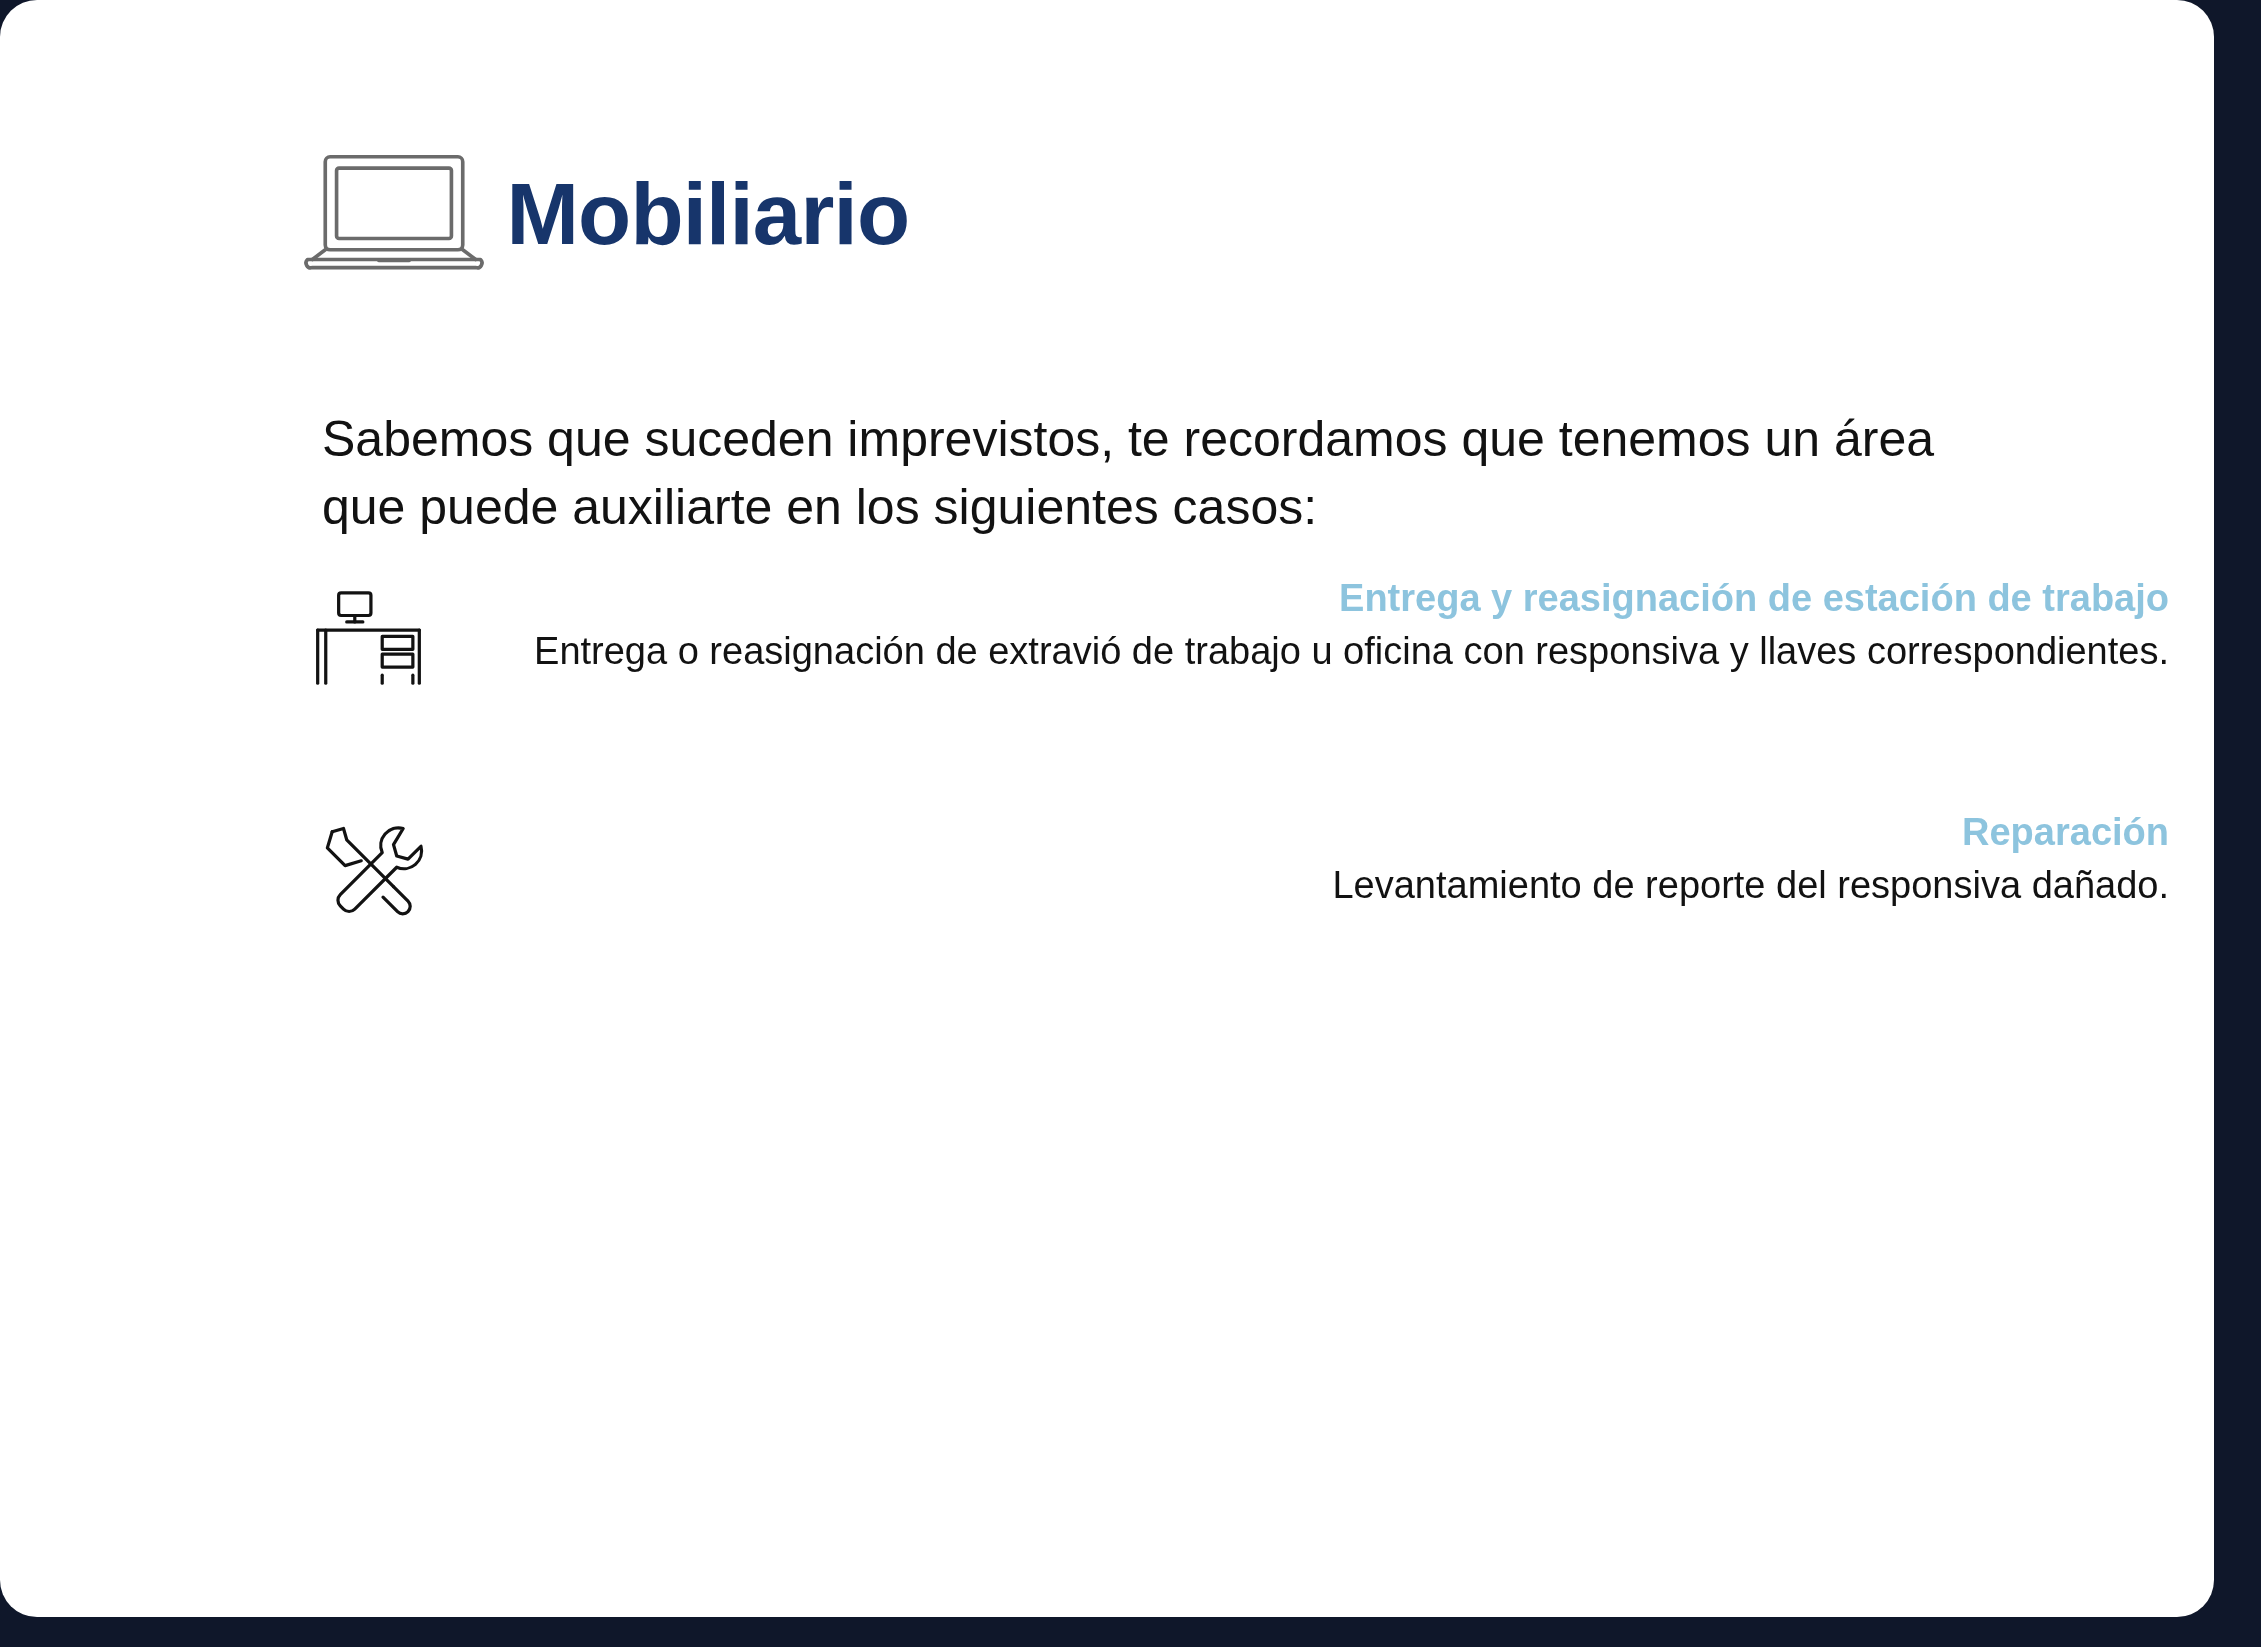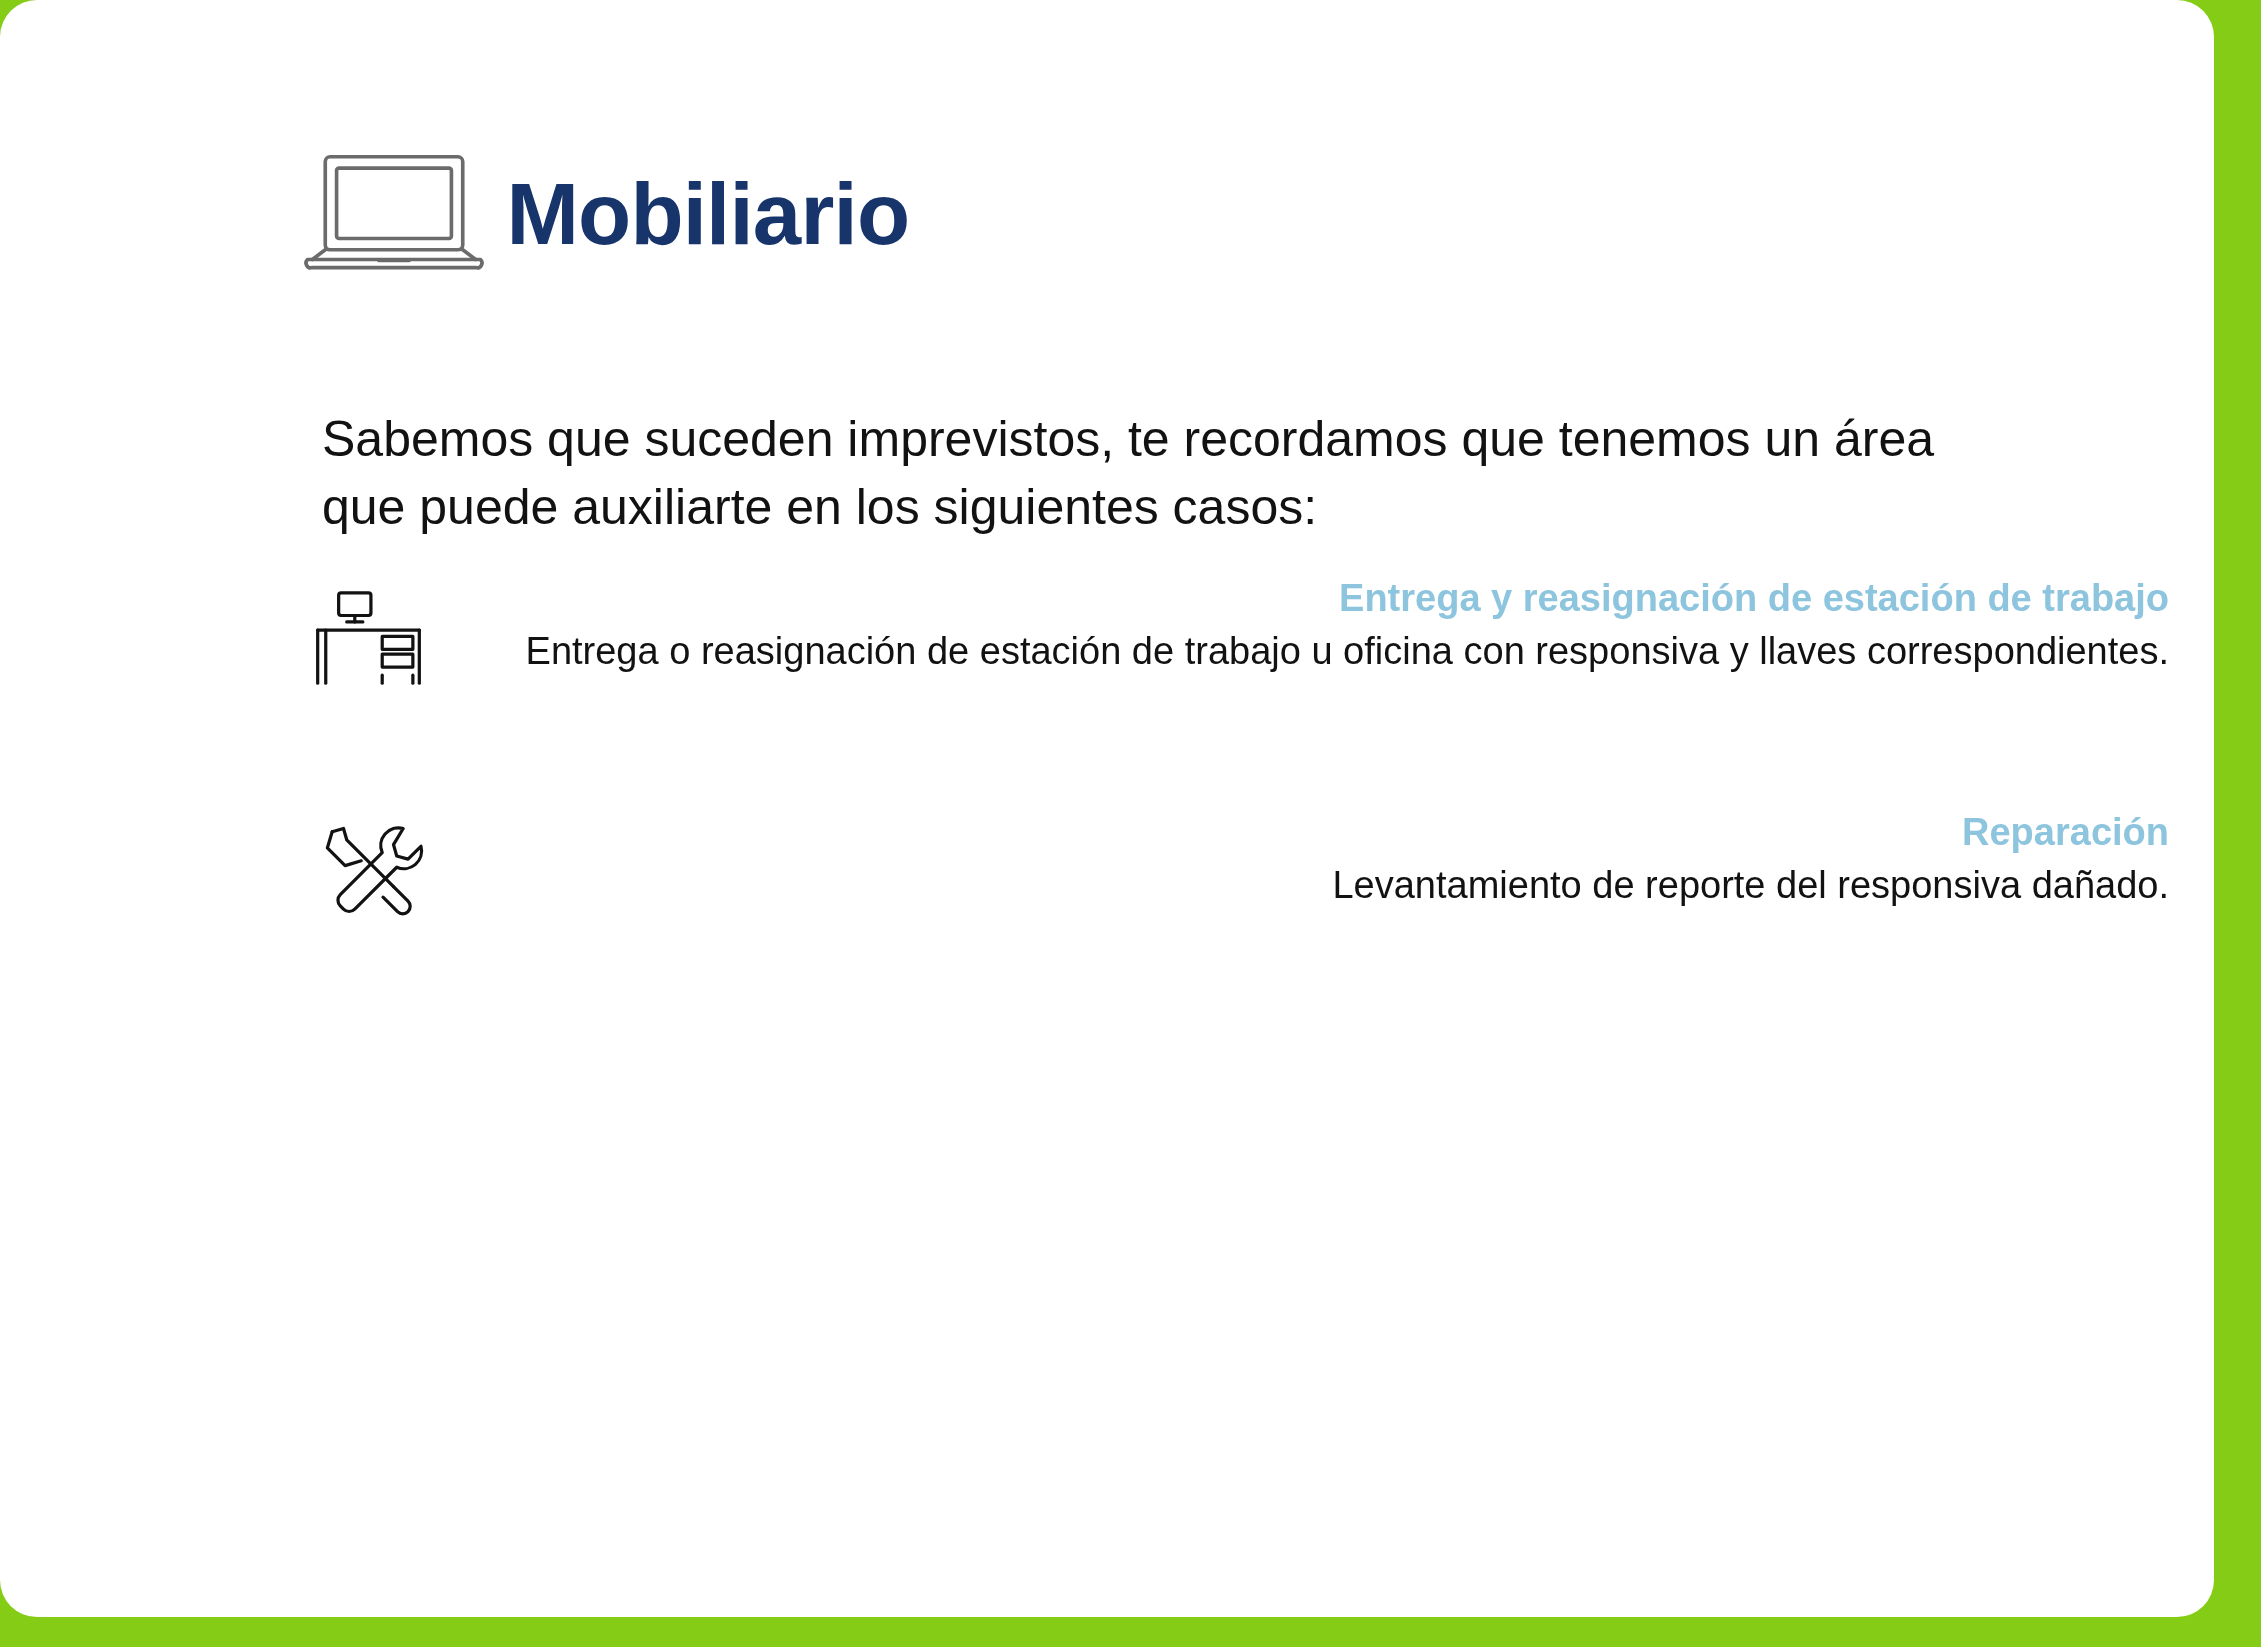--- a/index.html
+++ b/index.html
@@ -12,21 +12,21 @@
     height: 1648px;
     font-family: "Liberation Sans", sans-serif;
     overflow: hidden;
   }
 
   
   .page {
     position: relative;
     width: 2261px;
     height: 1648px;
-    background: #84cc16;
+    background: #0f172a;
     box-sizing: border-box;
   }
 
   
   .card {
     position: absolute;
     left: 0px;
     top: 0px;
     width: 2214px;
     height: 1617px;
@@ -156,21 +156,21 @@
             <path d="M138 62 v66"></path>
             <rect x="92" y="70" width="38" height="16"></rect>
             <rect x="92" y="92" width="38" height="16"></rect>
             <path d="M92 128 v-10"></path>
             <path d="M130 128 v-10"></path>
             <path d="M22 62 v66"></path>
           </svg>
         </div>
         <div class="item-body">
           <p class="item-title">Entrega y reasignación de estación de trabajo</p>
-          <p class="item-desc">Entrega o reasignación de estación de trabajo u oficina con responsiva y llaves correspondientes.</p>
+          <p class="item-desc">Entrega o reasignación de extravió de trabajo u oficina con responsiva y llaves correspondientes.</p>
         </div>
       </div>
 
       <div class="item item-2">
         <div class="item-icon">
           <svg viewBox="0 0 150 150" width="121" height="121" fill="none" stroke="#121212" stroke-width="4" stroke-linecap="round" stroke-linejoin="round">
 
             <path d="M118 18 a22 22 0 0 0 -26 30 L40 100 a10 10 0 0 0 0 14 l4 4 a10 10 0 0 0 14 0 l52 -52 a22 22 0 0 0 30 -26 l-16 16 -14 -4 -4 -14 Z"></path>
 
             <path d="M30 22 l14 -4 4 14 58 58"></path>

